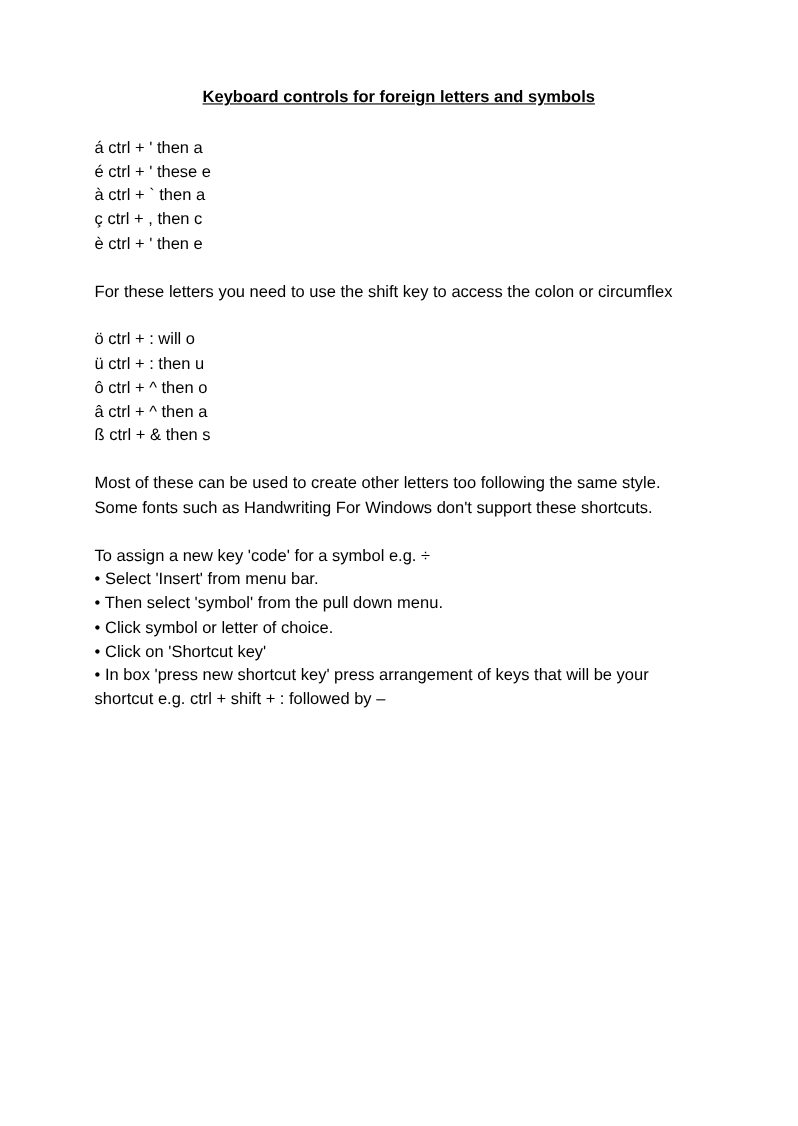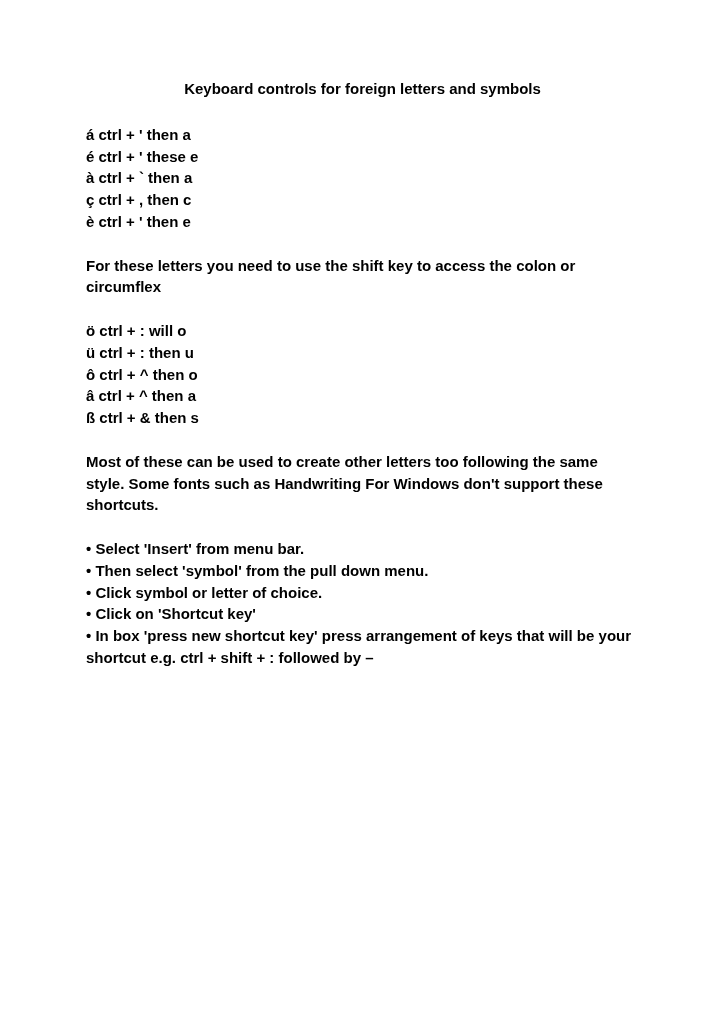--- a/index.html
+++ b/index.html
@@ -14,24 +14,24 @@
       font-family: "Comic Sans MS", "Comic Sans", cursive, sans-serif;
       font-size: 15px;
       color: #000000;
       padding: 78px 86px 50px 86px;
       line-height: 1.45;
     }
     .title {
       font-weight: bold;
       text-align: center;
       margin-bottom: 24px;
+      text-decoration: underline;
     }
     .block {
       margin-bottom: 22px;
-      font-weight: bold;
     }
     .line {
       display: block;
     }
     .bullet-line {
       display: block;
     }
   </style>
 </head>
 <body>
@@ -52,18 +52,19 @@
   <span class="line">ö ctrl + : will o</span>
   <span class="line">ü ctrl + : then u</span>
   <span class="line">ô ctrl + ^ then o</span>
   <span class="line">â ctrl + ^ then a</span>
   <span class="line">ß ctrl + &amp; then s</span>
 </div>
 
 <div class="block">Most of these can be used to create other letters too following the same style. Some fonts such as Handwriting For Windows don't support these shortcuts.</div>
 
 <div class="block">
+  <span class="line">To assign a new key 'code' for a symbol e.g. ÷</span>
   <span class="bullet-line">• <span>Select 'Insert' from menu bar.</span></span>
   <span class="bullet-line">• <span>Then select 'symbol' from the pull down menu.</span></span>
   <span class="bullet-line">• <span>Click symbol or letter of choice.</span></span>
   <span class="bullet-line">• <span>Click on 'Shortcut key'</span></span>
   <span class="bullet-line">• <span>In box 'press new shortcut key' press arrangement of keys that will be your shortcut e.g. ctrl + shift + : followed by –</span></span>
 </div>
 
 </body></html>

